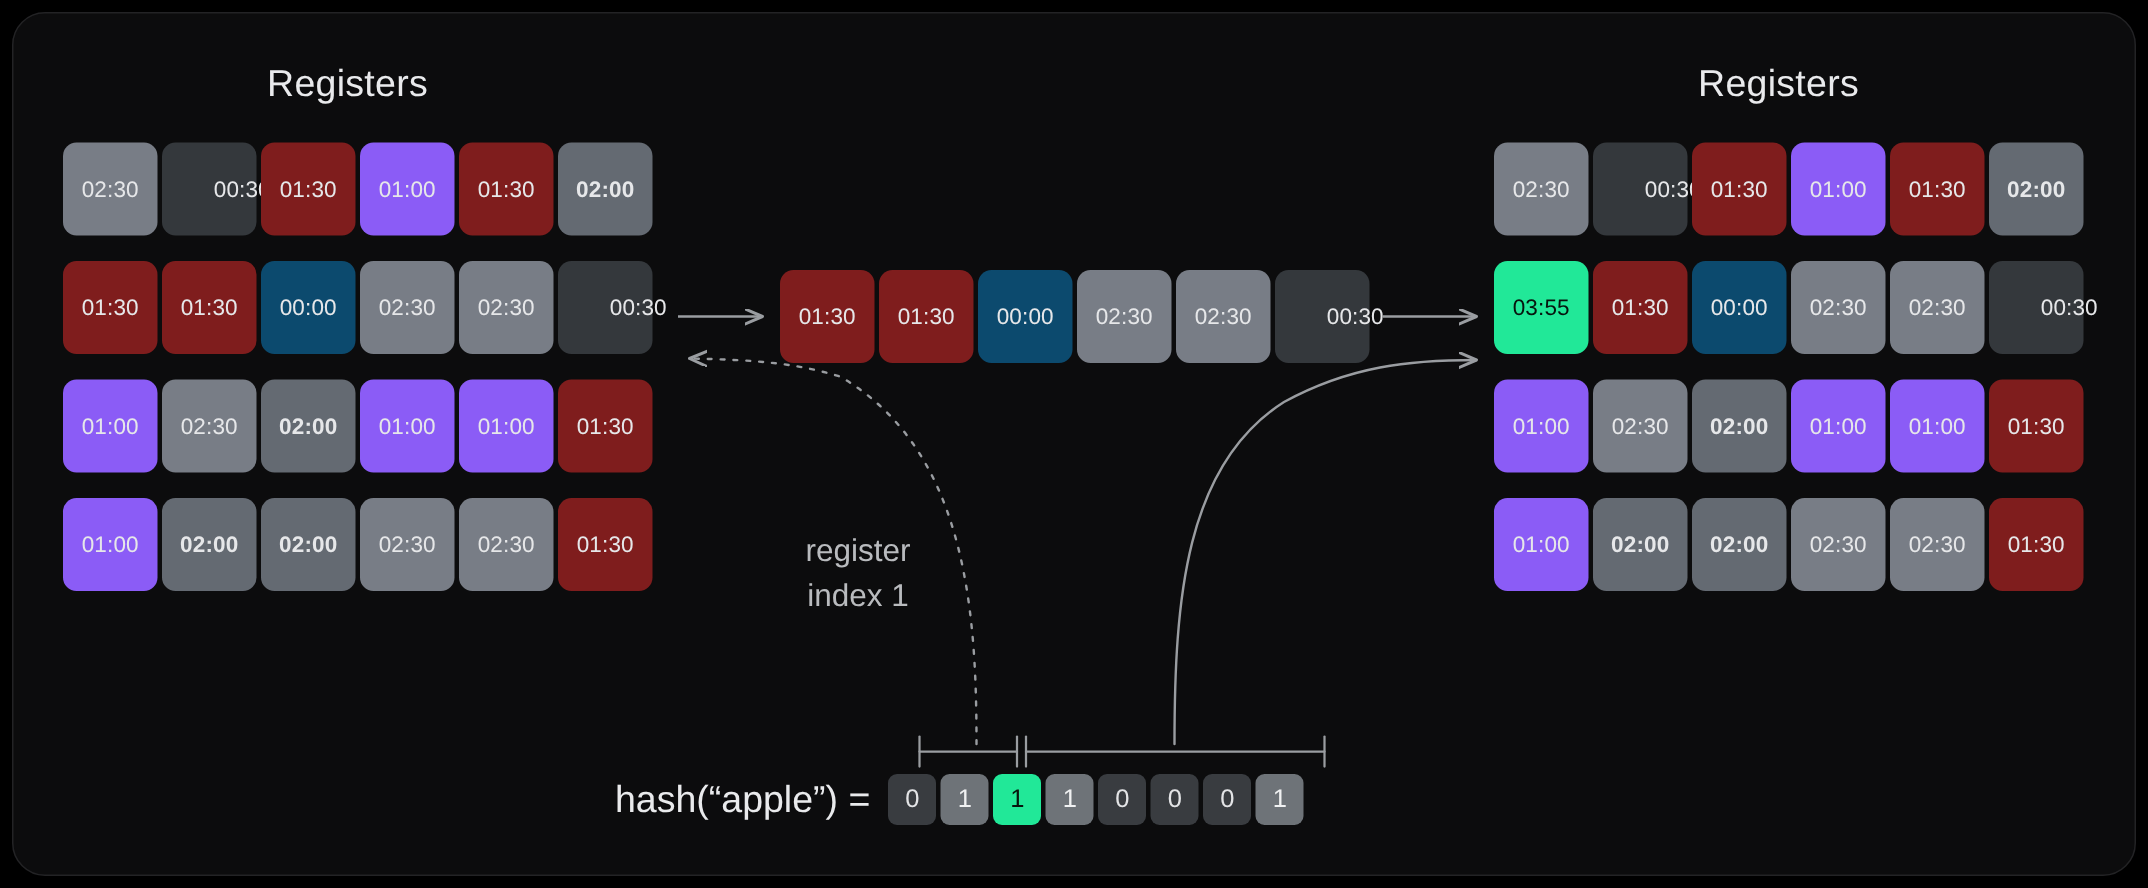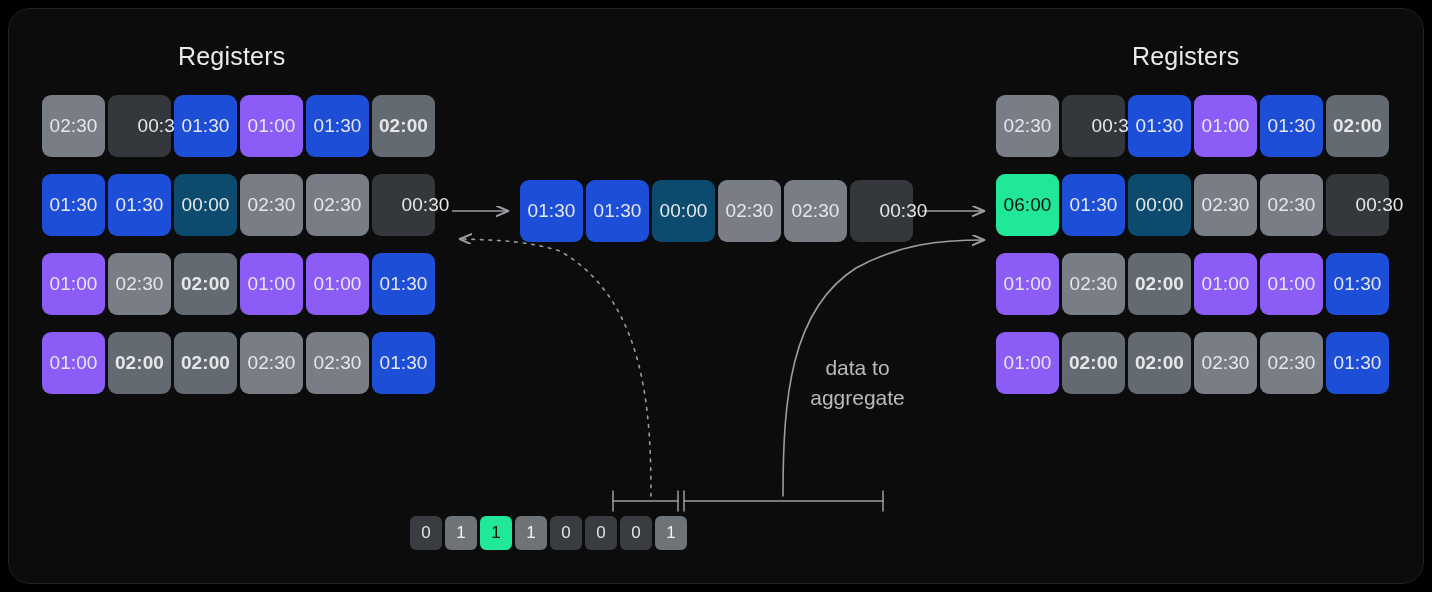--- a/index.html
+++ b/index.html
@@ -71,29 +71,29 @@
     gap: 3px;
   }
 
   .cell {
     width: 63px;
     height: 62px;
     border-radius: 9px;
     display: flex;
     align-items: center;
     justify-content: center;
-    font-size: 19px;
+    font-size: 15px;
     color: #e6e7e9;
     letter-spacing: 0.1px;
     box-sizing: border-box;
   }
   .cell.v0000 { background: #0c4a6e; }
   .cell.v0030 { background: #34383c; padding-left: 44px; }
   .cell.v0100 { background: #8b5cf6; }
-  .cell.v0130 { background: #1d4ed8; }
+  .cell.v0130 { background: #7f1d1d; }
   .cell.v0200 { background: #646a72; font-weight: bold; }
   .cell.v0230 { background: #787d86; }
   .cell.hl {
     background: #21e898;
     color: #07150e;
   }
 
   
   #middle-row {
     position: absolute;
@@ -225,21 +225,21 @@
   <div class="grid" id="grid-right">
       <div class="grid-row">
         <div class="cell v0230">02:30</div>
         <div class="cell v0030">00:30</div>
         <div class="cell v0130">01:30</div>
         <div class="cell v0100">01:00</div>
         <div class="cell v0130">01:30</div>
         <div class="cell v0200">02:00</div>
       </div>
       <div class="grid-row">
-        <div class="cell v0300 hl">06:00</div>
+        <div class="cell v0300 hl">03:55</div>
         <div class="cell v0130">01:30</div>
         <div class="cell v0000">00:00</div>
         <div class="cell v0230">02:30</div>
         <div class="cell v0230">02:30</div>
         <div class="cell v0030">00:30</div>
       </div>
       <div class="grid-row">
         <div class="cell v0100">01:00</div>
         <div class="cell v0230">02:30</div>
         <div class="cell v0200">02:00</div>
@@ -259,24 +259,25 @@
 
   <div id="middle-row">
       <div class="cell v0130">01:30</div>
       <div class="cell v0130">01:30</div>
       <div class="cell v0000">00:00</div>
       <div class="cell v0230">02:30</div>
       <div class="cell v0230">02:30</div>
       <div class="cell v0030">00:30</div>
     </div>
 
-  <div class="caption" id="caption-data">data to
-aggregate</div>
+  <div class="caption" id="caption-index">register
+index 1</div>
 
   <div id="hash-row">
+    <span id="hash-label">hash(“apple”)  =</span>
     <span id="bit-strip">
         <span class="bit zero">0</span>
         <span class="bit one">1</span>
         <span class="bit hl">1</span>
         <span class="bit one">1</span>
         <span class="bit zero">0</span>
         <span class="bit zero">0</span>
         <span class="bit zero">0</span>
         <span class="bit one">1</span>
       </span>

